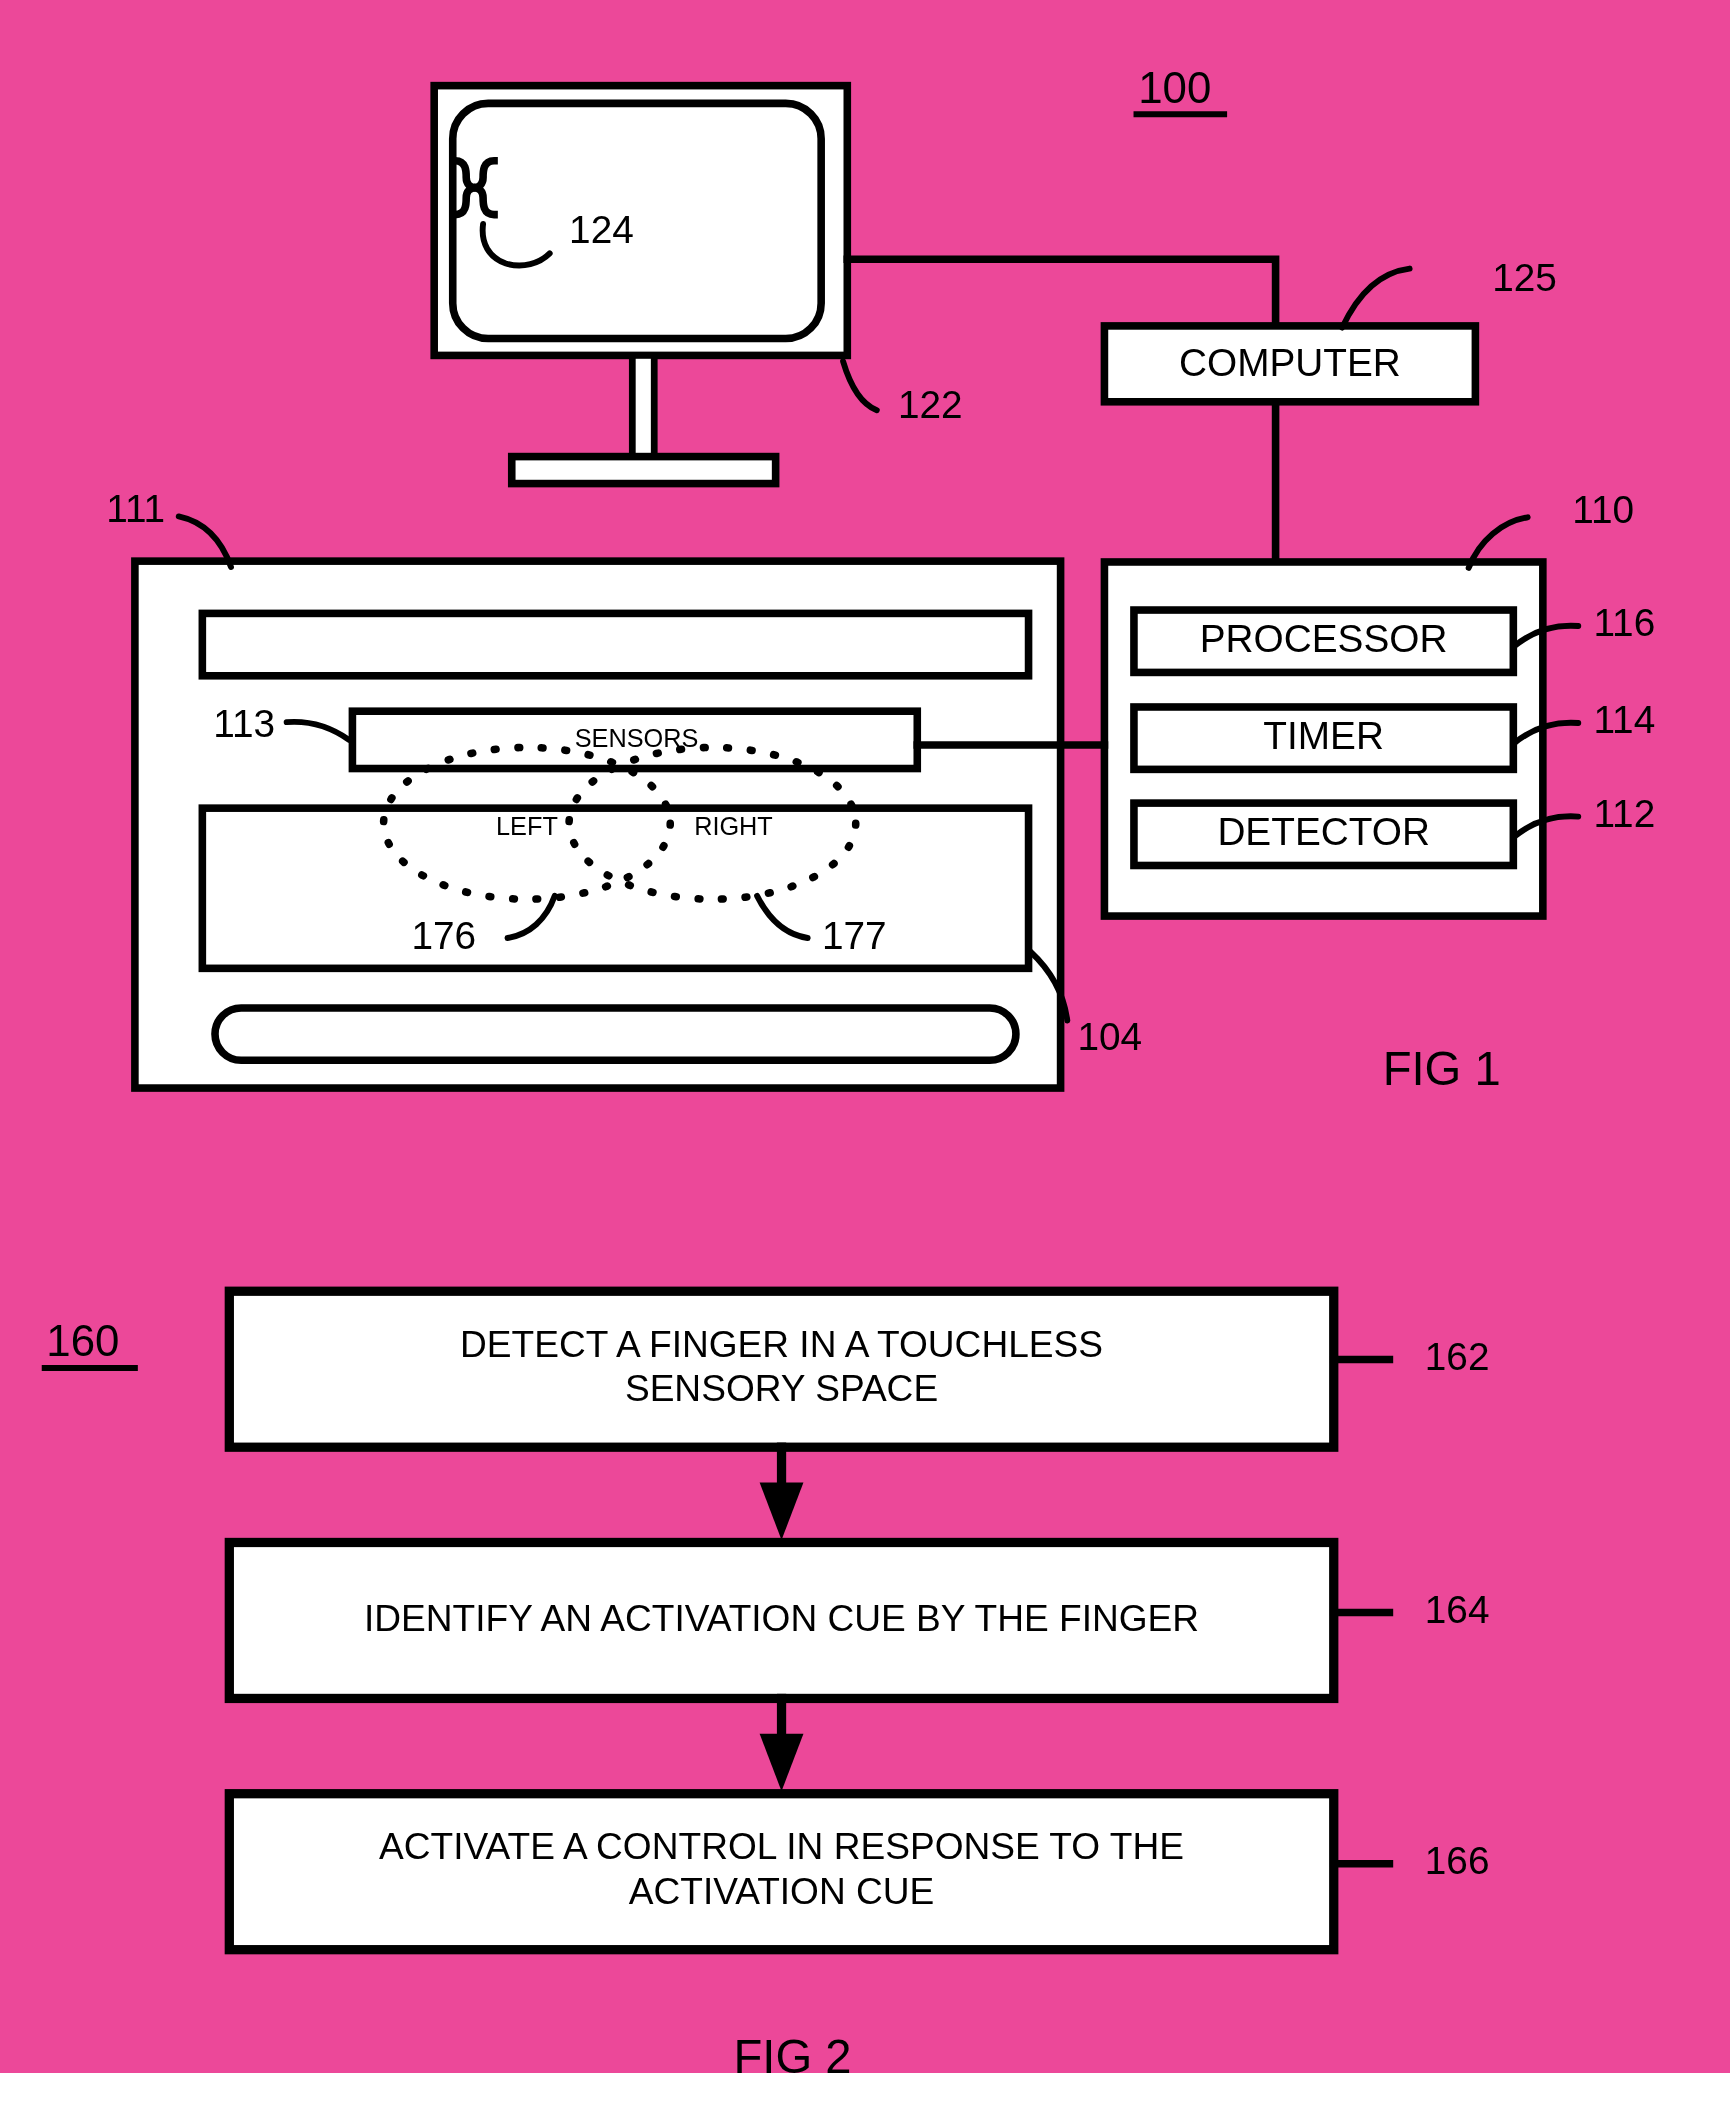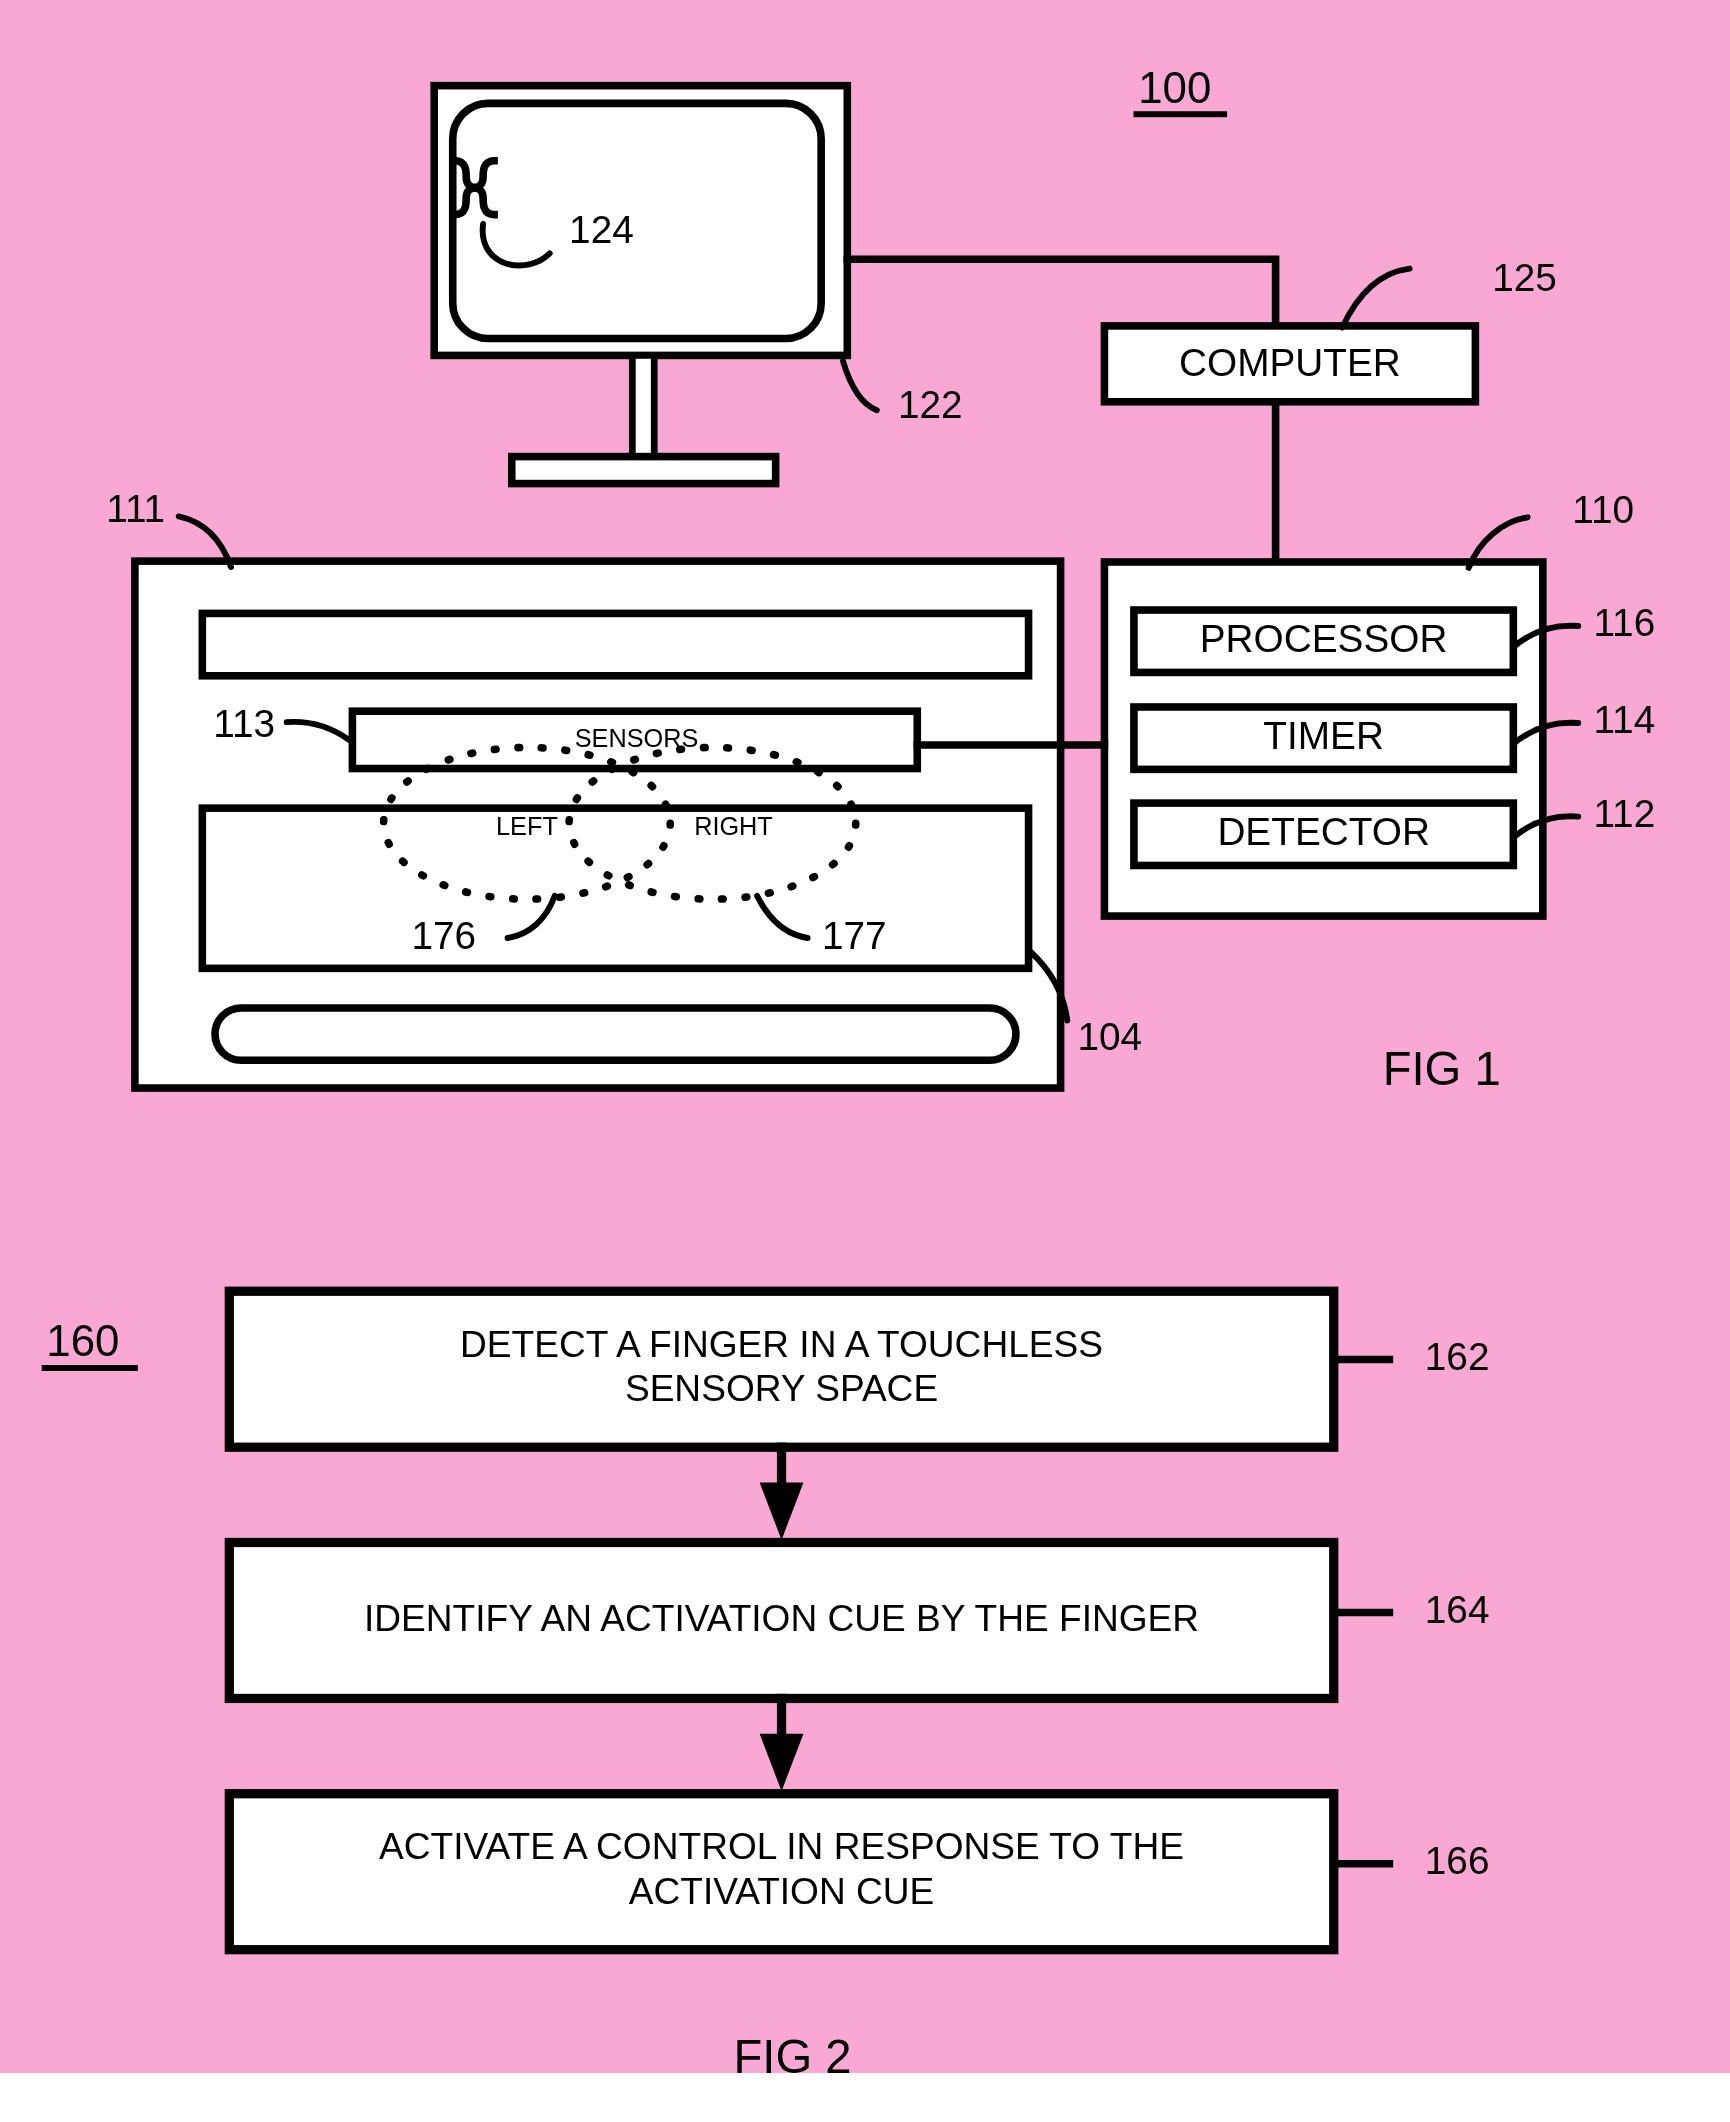--- a/index.html
+++ b/index.html
@@ -9,21 +9,21 @@
     background: #ffffff;
   }
   body {
     font-family: "Liberation Sans", sans-serif;
     color: #000000;
   }
   #page {
     position: relative;
     width: 1730px;
     height: 2073px;
-    background: #f9a8d4;
+    background: #ec4899;
     overflow: hidden;
   }
   svg.figure-layer {
     position: absolute;
     top: 0;
     left: 0;
     width: 1730px;
     height: 2123px;
     display: block;
   }

